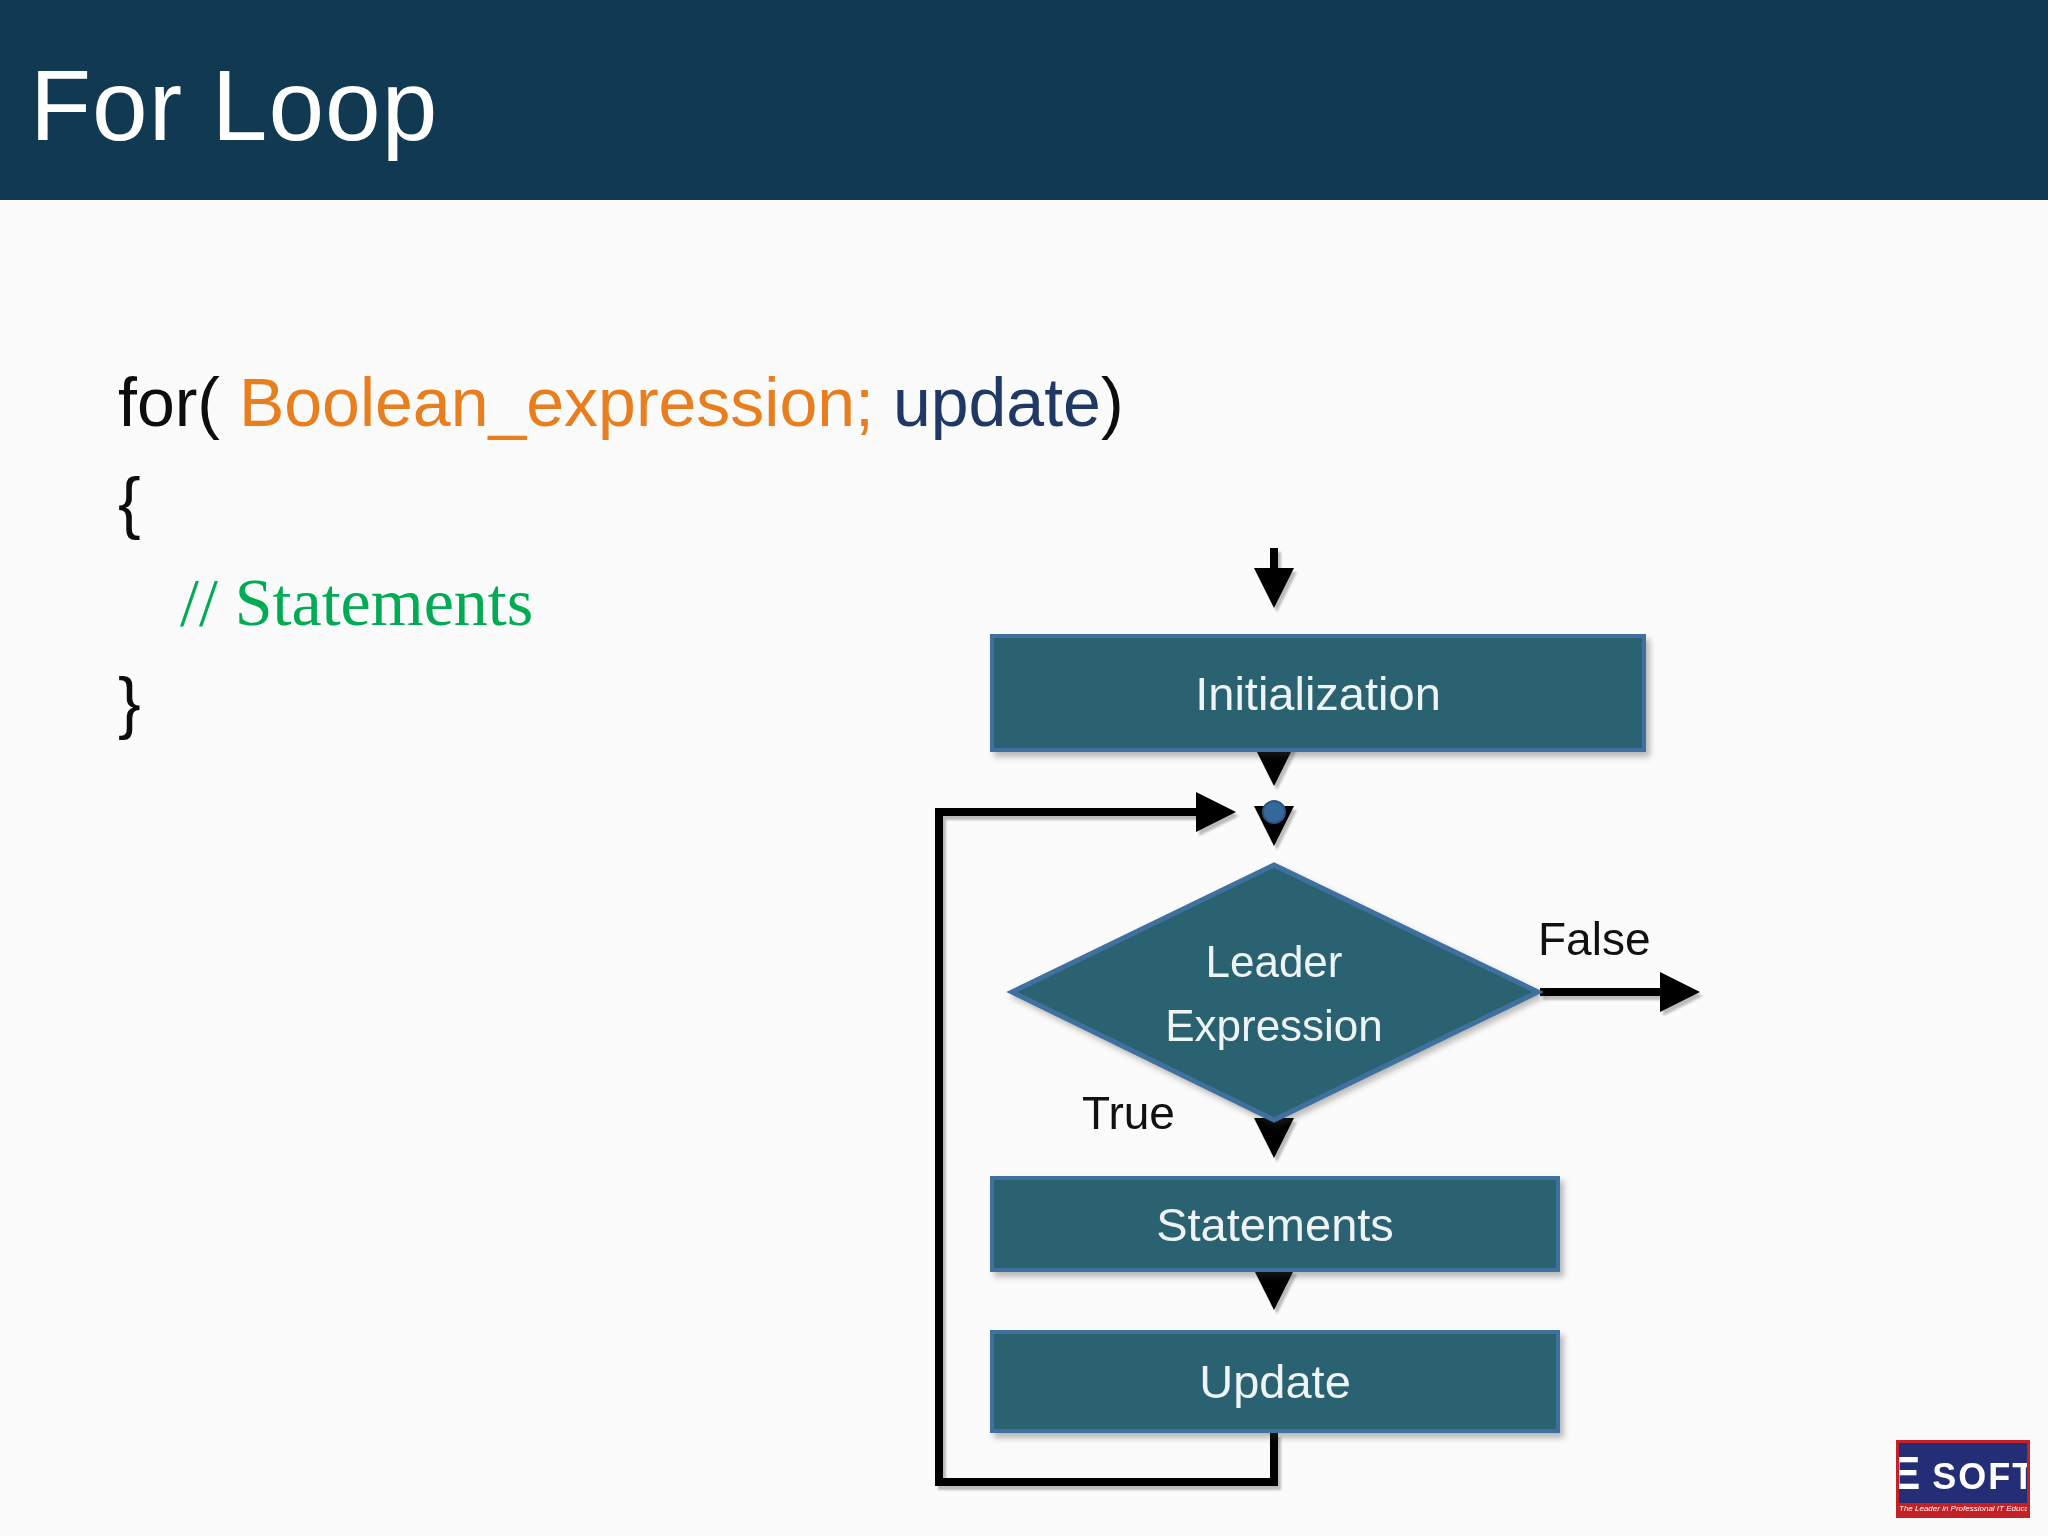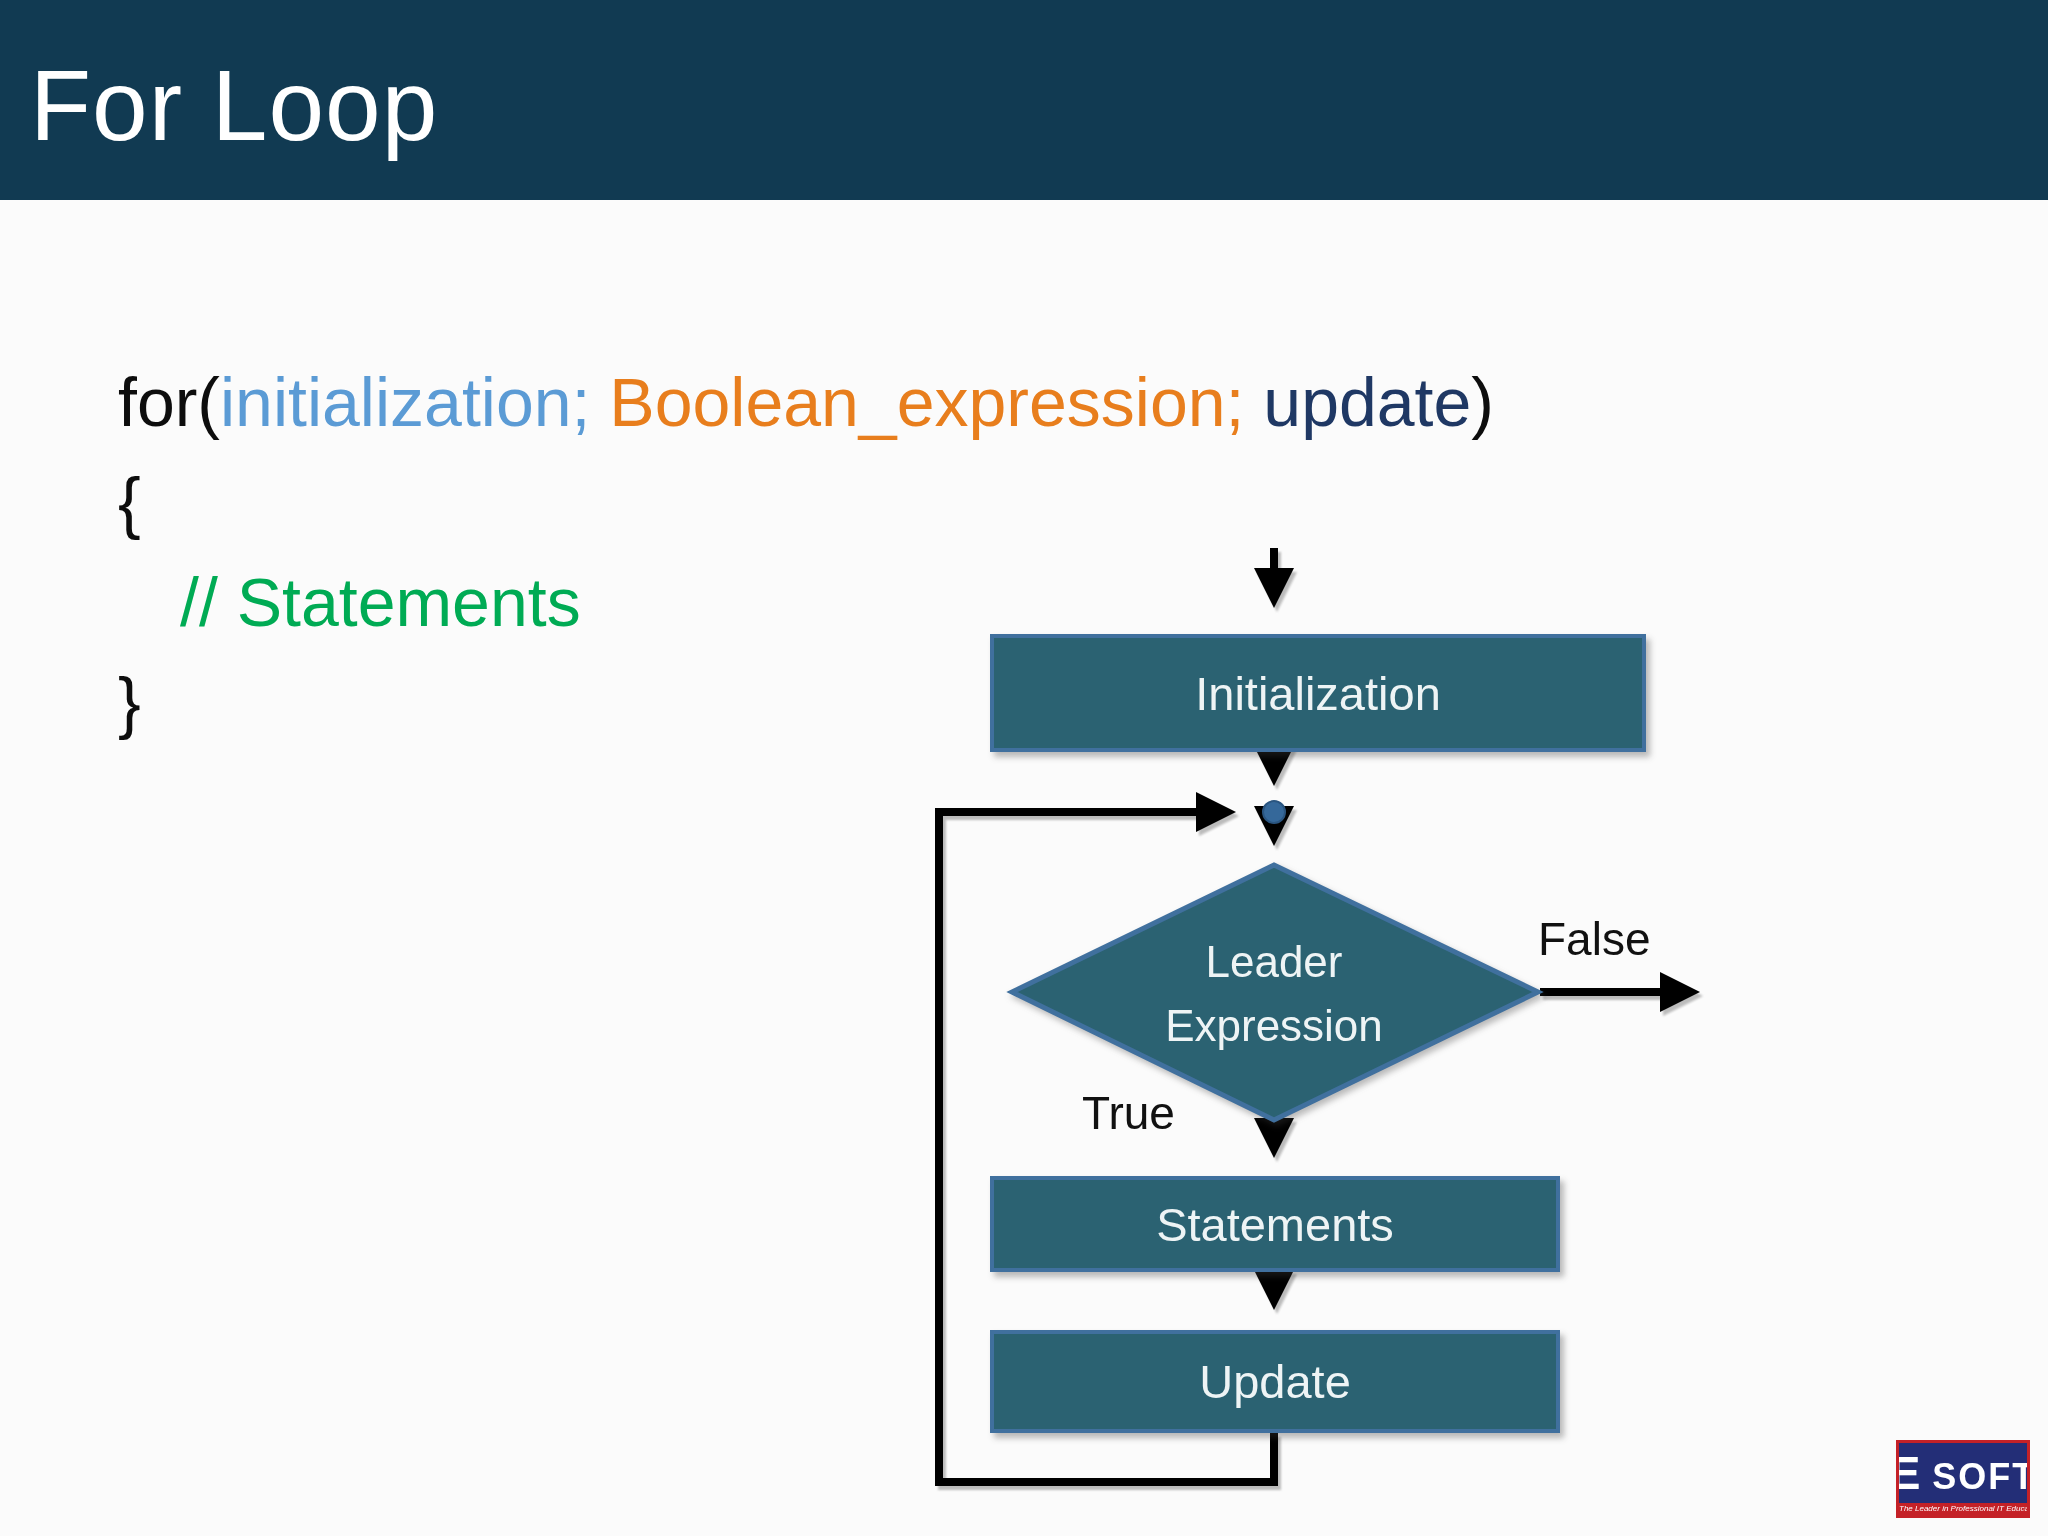--- a/index.html
+++ b/index.html
@@ -45,21 +45,21 @@
   .code-line {
     height: 100px;
     display: flex;
     align-items: center;
     white-space: pre;
   }
   .code-line span { white-space: pre; }
   .tok-blue   { color: var(--c-code_blue, #5b9bd5); }
   .tok-orange { color: var(--c-code_orange, #e87e1d); }
   .tok-navy   { color: var(--c-code_navy, #1f3864); }
-  .tok-green  { color: var(--c-code_green, #00ab54); }
+  .tok-green  { color: var(--c-code_green, #00ab54); font-family: Liberation Serif, serif; }
   .indent-1 { padding-left: 62px; }
 
   
   .flow-svg {
     position: absolute;
     left: 0; top: 0;
     width: 2048px; height: 1536px;
   }
   .flow-line {
     stroke: var(--c-arrow, #000000);
@@ -161,21 +161,21 @@
 </style>
 </head>
 <body>
 
 <div class="header">
   <div class="title">For Loop</div>
 </div>
 
 <div class="code">
   <div class="code-line">
-    <span>for(</span><span class="tok-blue">initialization;</span><span class="tok-orange"> Boolean_expression;</span><span class="tok-navy"> update</span><span>)</span>
+    <span>for(</span><span class="tok-orange"> Boolean_expression;</span><span class="tok-navy"> update</span><span>)</span>
   </div>
   <div class="code-line">
     <span>{</span>
   </div>
   <div class="code-line indent-1">
     <span class="tok-green">// Statements</span>
   </div>
   <div class="code-line">
     <span>}</span>
   </div>

